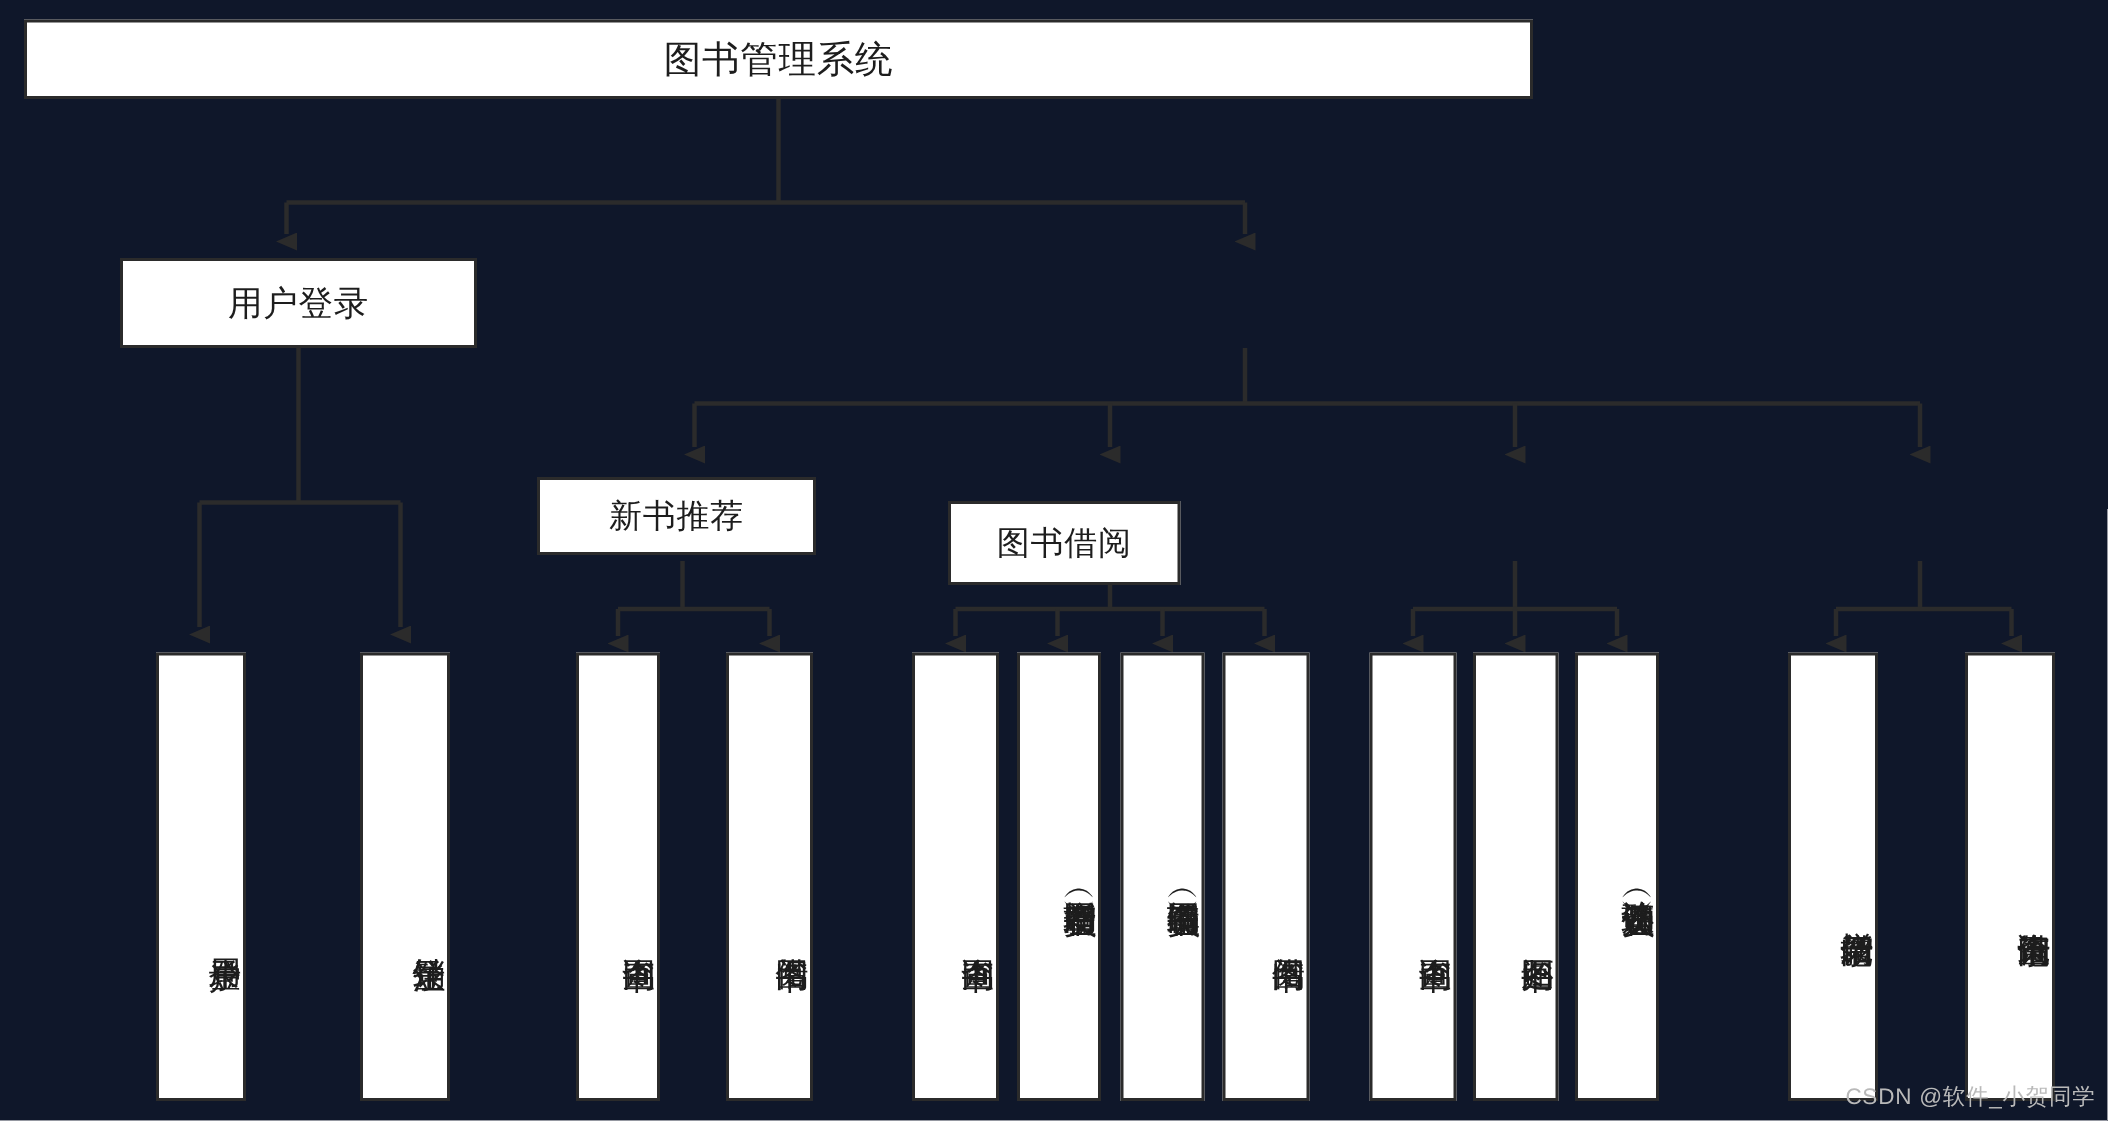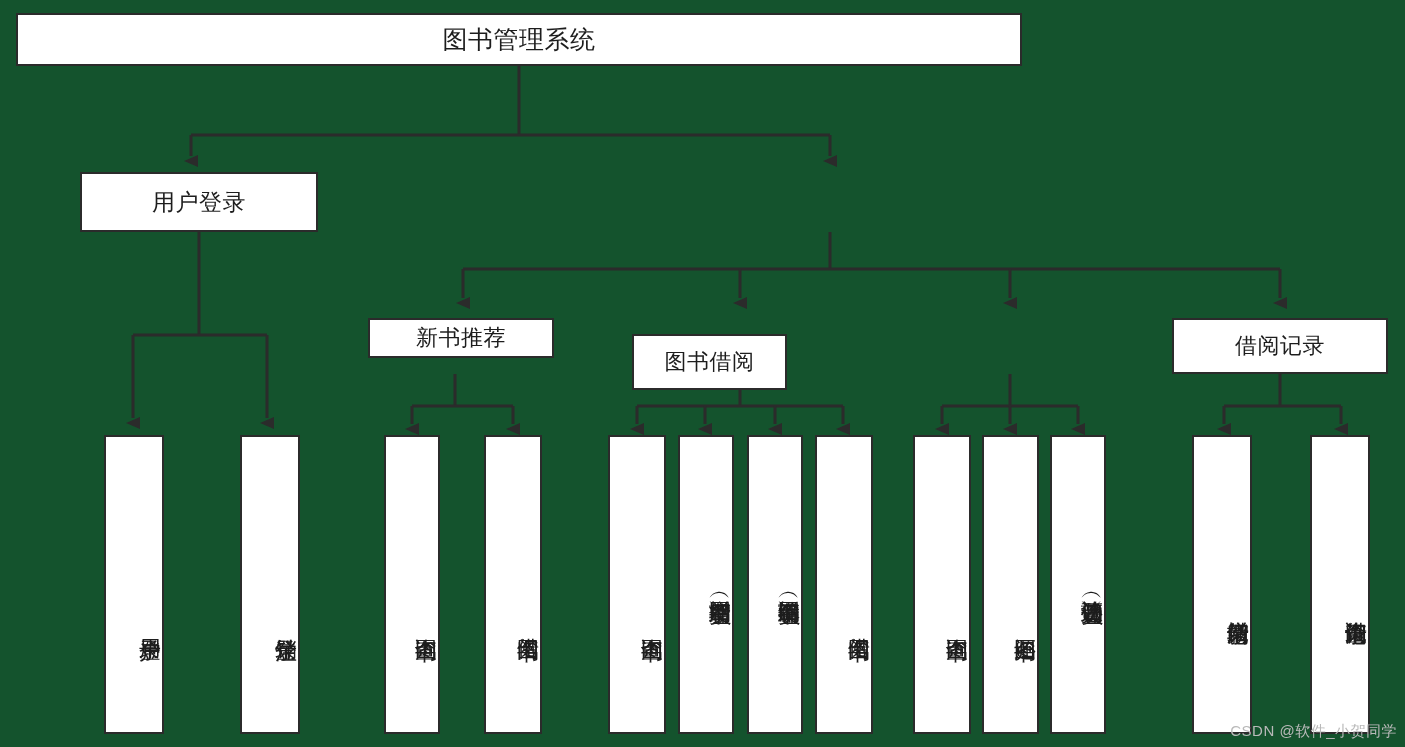--- a/index.html
+++ b/index.html
@@ -7,21 +7,21 @@
     padding: 0;
     background: #ffffff;
   }
   body {
     font-family: "Liberation Sans", "DejaVu Sans", sans-serif;
   }
   #canvas {
     position: relative;
     width: 1405px;
     height: 747px;
-    background: #14532d;
+    background: #0f172a;
     overflow: hidden;
   }
   svg.wires {
     position: absolute;
     left: 0;
     top: 0;
     width: 1405px;
     height: 747px;
     pointer-events: none;
   }
@@ -128,28 +128,25 @@
   </svg>
 
   <div class="node root" style="left:16px; top:13px; width:1006px; height:53px;">
     <span class="node-label">图书管理系统</span>
   </div>
 
   <div class="node lvl1" style="left:80px; top:172px; width:238px; height:60px;">
     <span class="node-label">用户登录</span>
   </div>
 
-  <div class="node lvl2" style="left:368px; top:318px; width:186px; height:40px;">
+  <div class="node lvl2" style="left:358px; top:318px; width:186px; height:52px;">
     <span class="node-label">新书推荐</span>
   </div>
   <div class="node lvl2" style="left:632px; top:334px; width:155px; height:56px;">
     <span class="node-label">图书借阅</span>
-  </div>
-  <div class="node lvl2" style="left:1172px; top:318px; width:216px; height:56px;">
-    <span class="node-label">借阅记录</span>
   </div>
 
   <div class="node leaf" style="left:104px; top:435px; width:60px; height:299px; padding-top:75px;">
     <span class="node-label">用户登录</span>
   </div>
   <div class="node leaf" style="left:240px; top:435px; width:60px; height:299px; padding-top:75px;">
     <span class="node-label">注销登录</span>
   </div>
 
   <div class="node leaf" style="left:384px; top:435px; width:56px; height:299px; padding-top:75px;">

